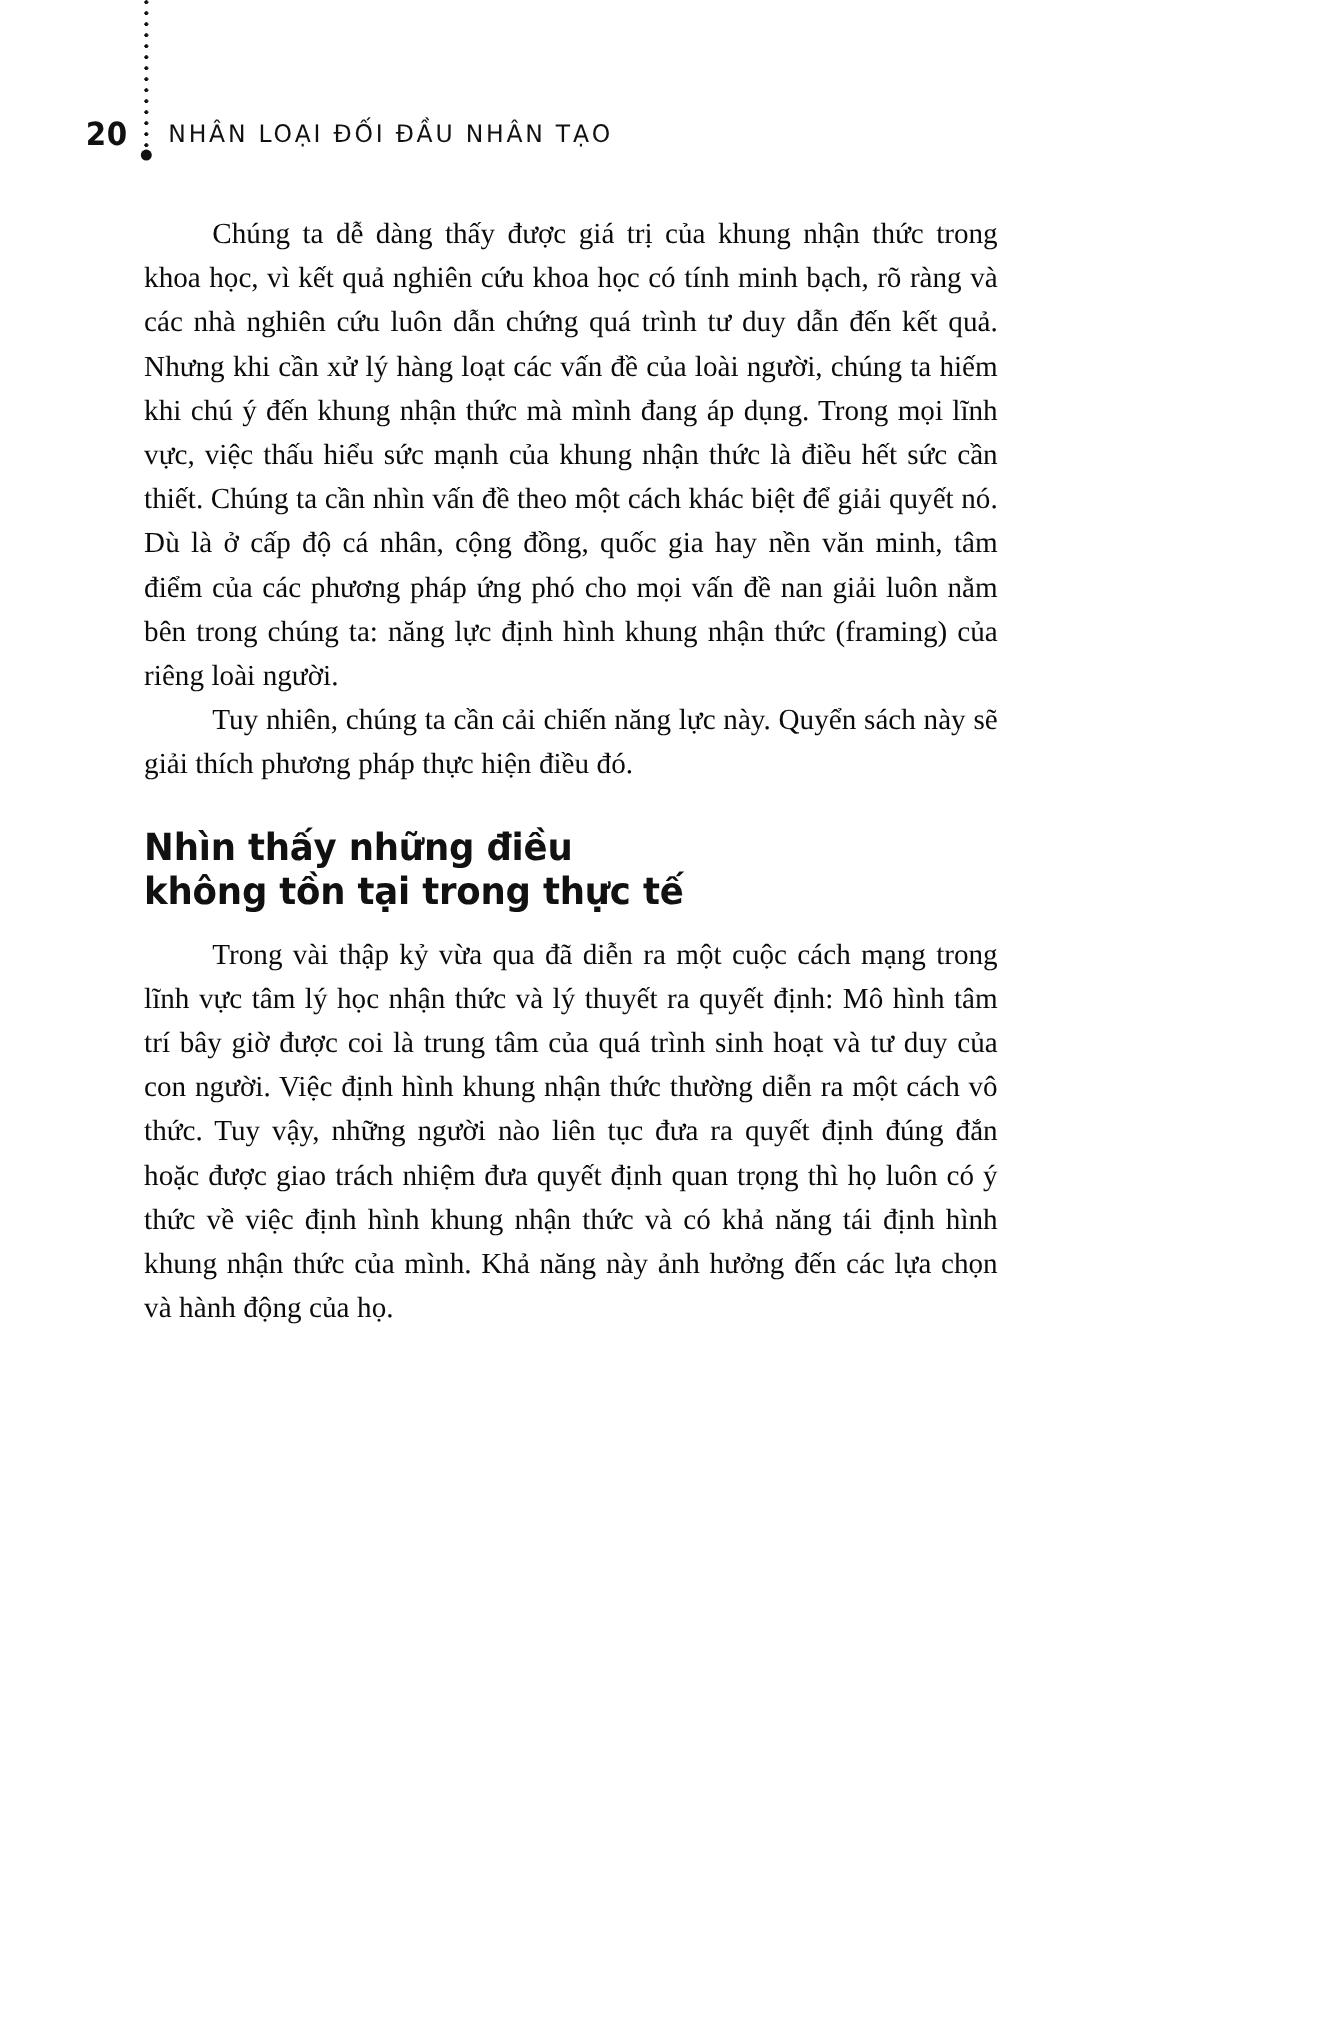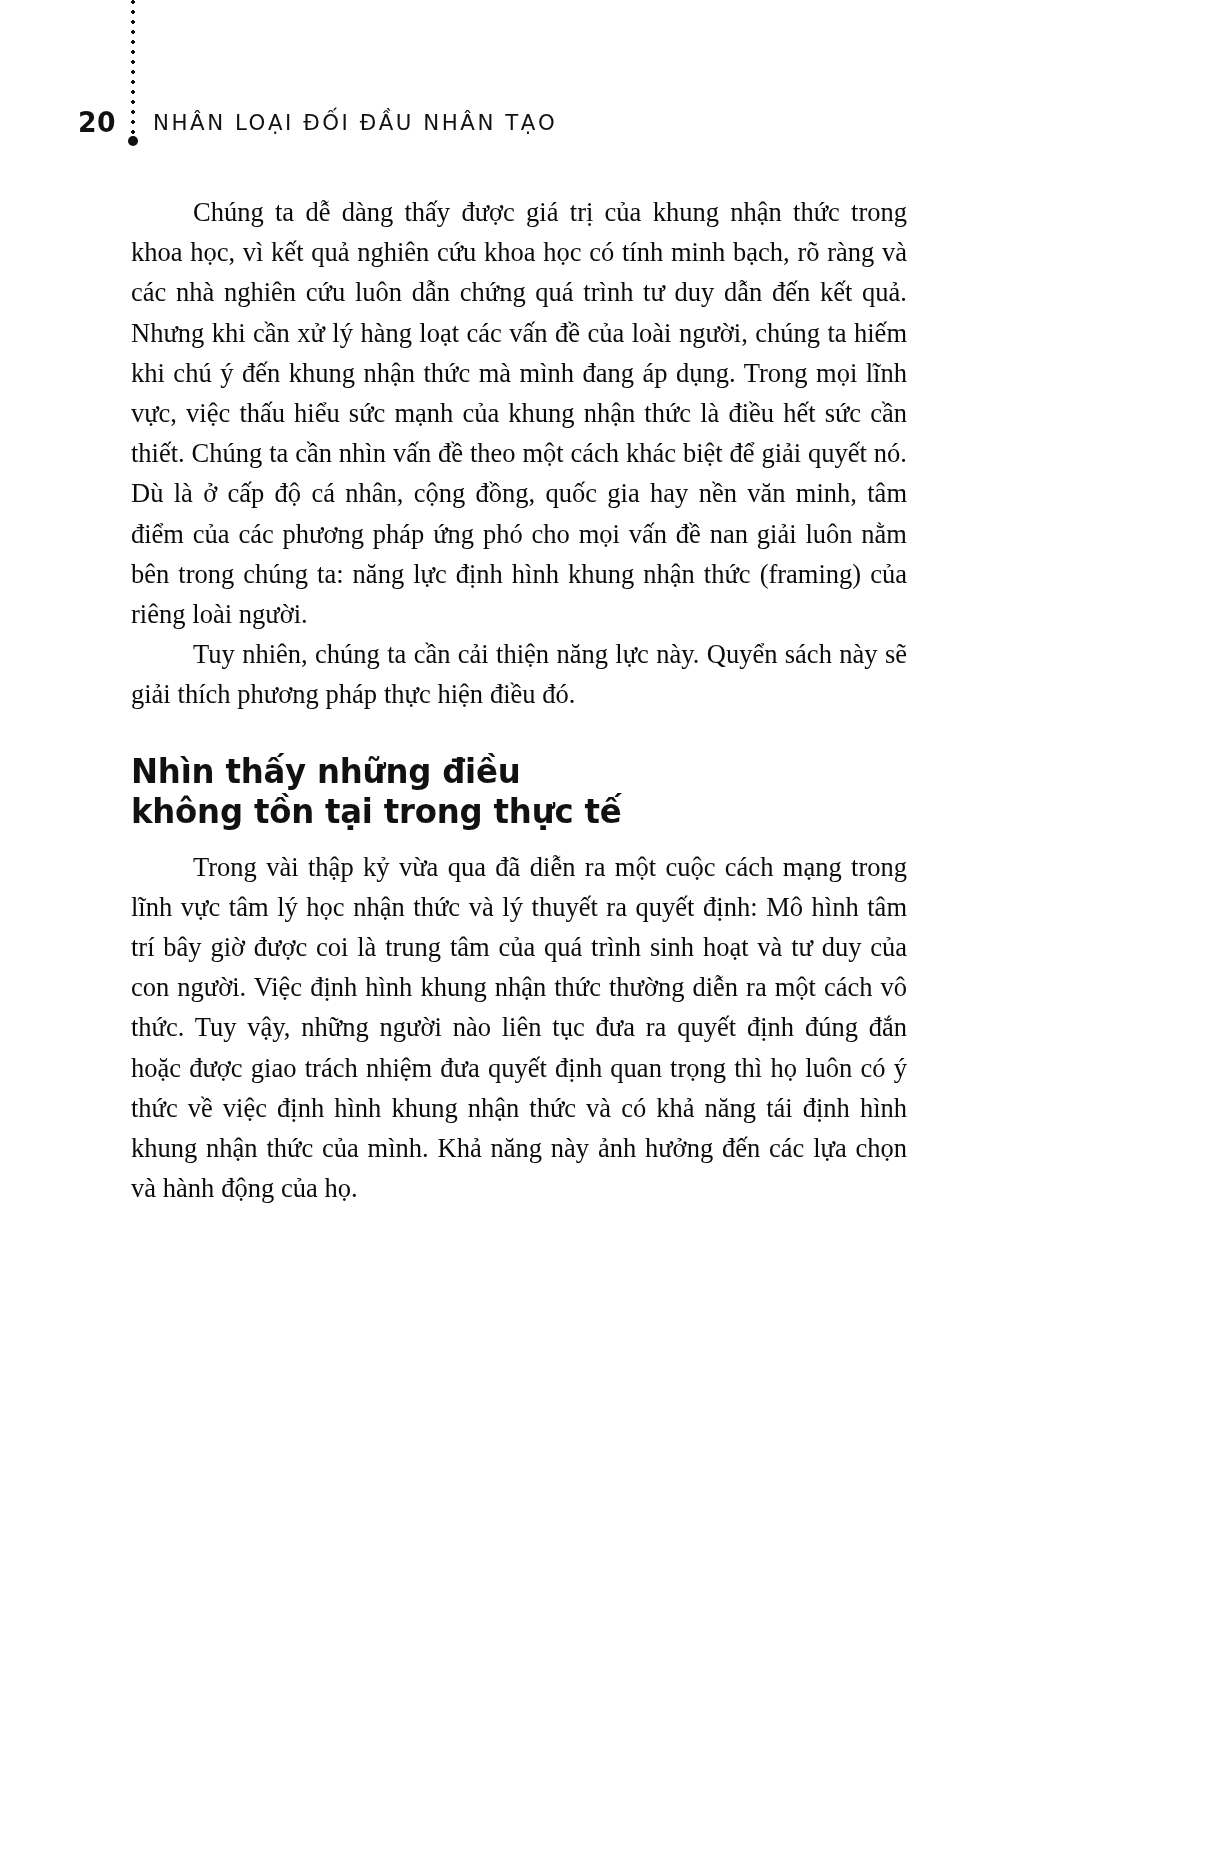--- a/index.html
+++ b/index.html
@@ -137,21 +137,21 @@
 
     <div class="folio">20</div>
 
     <div class="running-title">NHÂN LOẠI ĐỐI ĐẦU NHÂN TẠO</div>
   </div>
 
   <div class="column">
 
     <p class="body">Chúng ta dễ dàng thấy được giá trị của khung nhận thức trong khoa học, vì kết quả nghiên cứu khoa học có tính minh bạch, rõ ràng và các nhà nghiên cứu luôn dẫn chứng quá trình tư duy dẫn đến kết quả. Nhưng khi cần xử lý hàng loạt các vấn đề của loài người, chúng ta hiếm khi chú ý đến khung nhận thức mà mình đang áp dụng. Trong mọi lĩnh vực, việc thấu hiểu sức mạnh của khung nhận thức là điều hết sức cần thiết. Chúng ta cần nhìn vấn đề theo một cách khác biệt để giải quyết nó. Dù là ở cấp độ cá nhân, cộng đồng, quốc gia hay nền văn minh, tâm điểm của các phương pháp ứng phó cho mọi vấn đề nan giải luôn nằm bên trong chúng ta: năng lực định hình khung nhận thức (framing) của riêng loài người.</p>
 
-    <p class="body">Tuy nhiên, chúng ta cần cải thiện năng lực này. Quyển sách này sẽ giải thích phương pháp thực hiện điều đó.</p>
+    <p class="body">Tuy nhiên, chúng ta cần cải chiến năng lực này. Quyển sách này sẽ giải thích phương pháp thực hiện điều đó.</p>
 
     <h2 class="section-heading">
       <span class="hl">Nhìn thấy những điều</span>
       <span class="hl">không tồn tại trong thực tế</span>
     </h2>
 
     <p class="body">Trong vài thập kỷ vừa qua đã diễn ra một cuộc cách mạng trong lĩnh vực tâm lý học nhận thức và lý thuyết ra quyết định: Mô hình tâm trí bây giờ được coi là trung tâm của quá trình sinh hoạt và tư duy của con người. Việc định hình khung nhận thức thường diễn ra một cách vô thức. Tuy vậy, những người nào liên tục đưa ra quyết định đúng đắn hoặc được giao trách nhiệm đưa quyết định quan trọng thì họ luôn có ý thức về việc định hình khung nhận thức và có khả năng tái định hình khung nhận thức của mình. Khả năng này ảnh hưởng đến các lựa chọn và hành động của họ.</p>
 
 
   </div>

